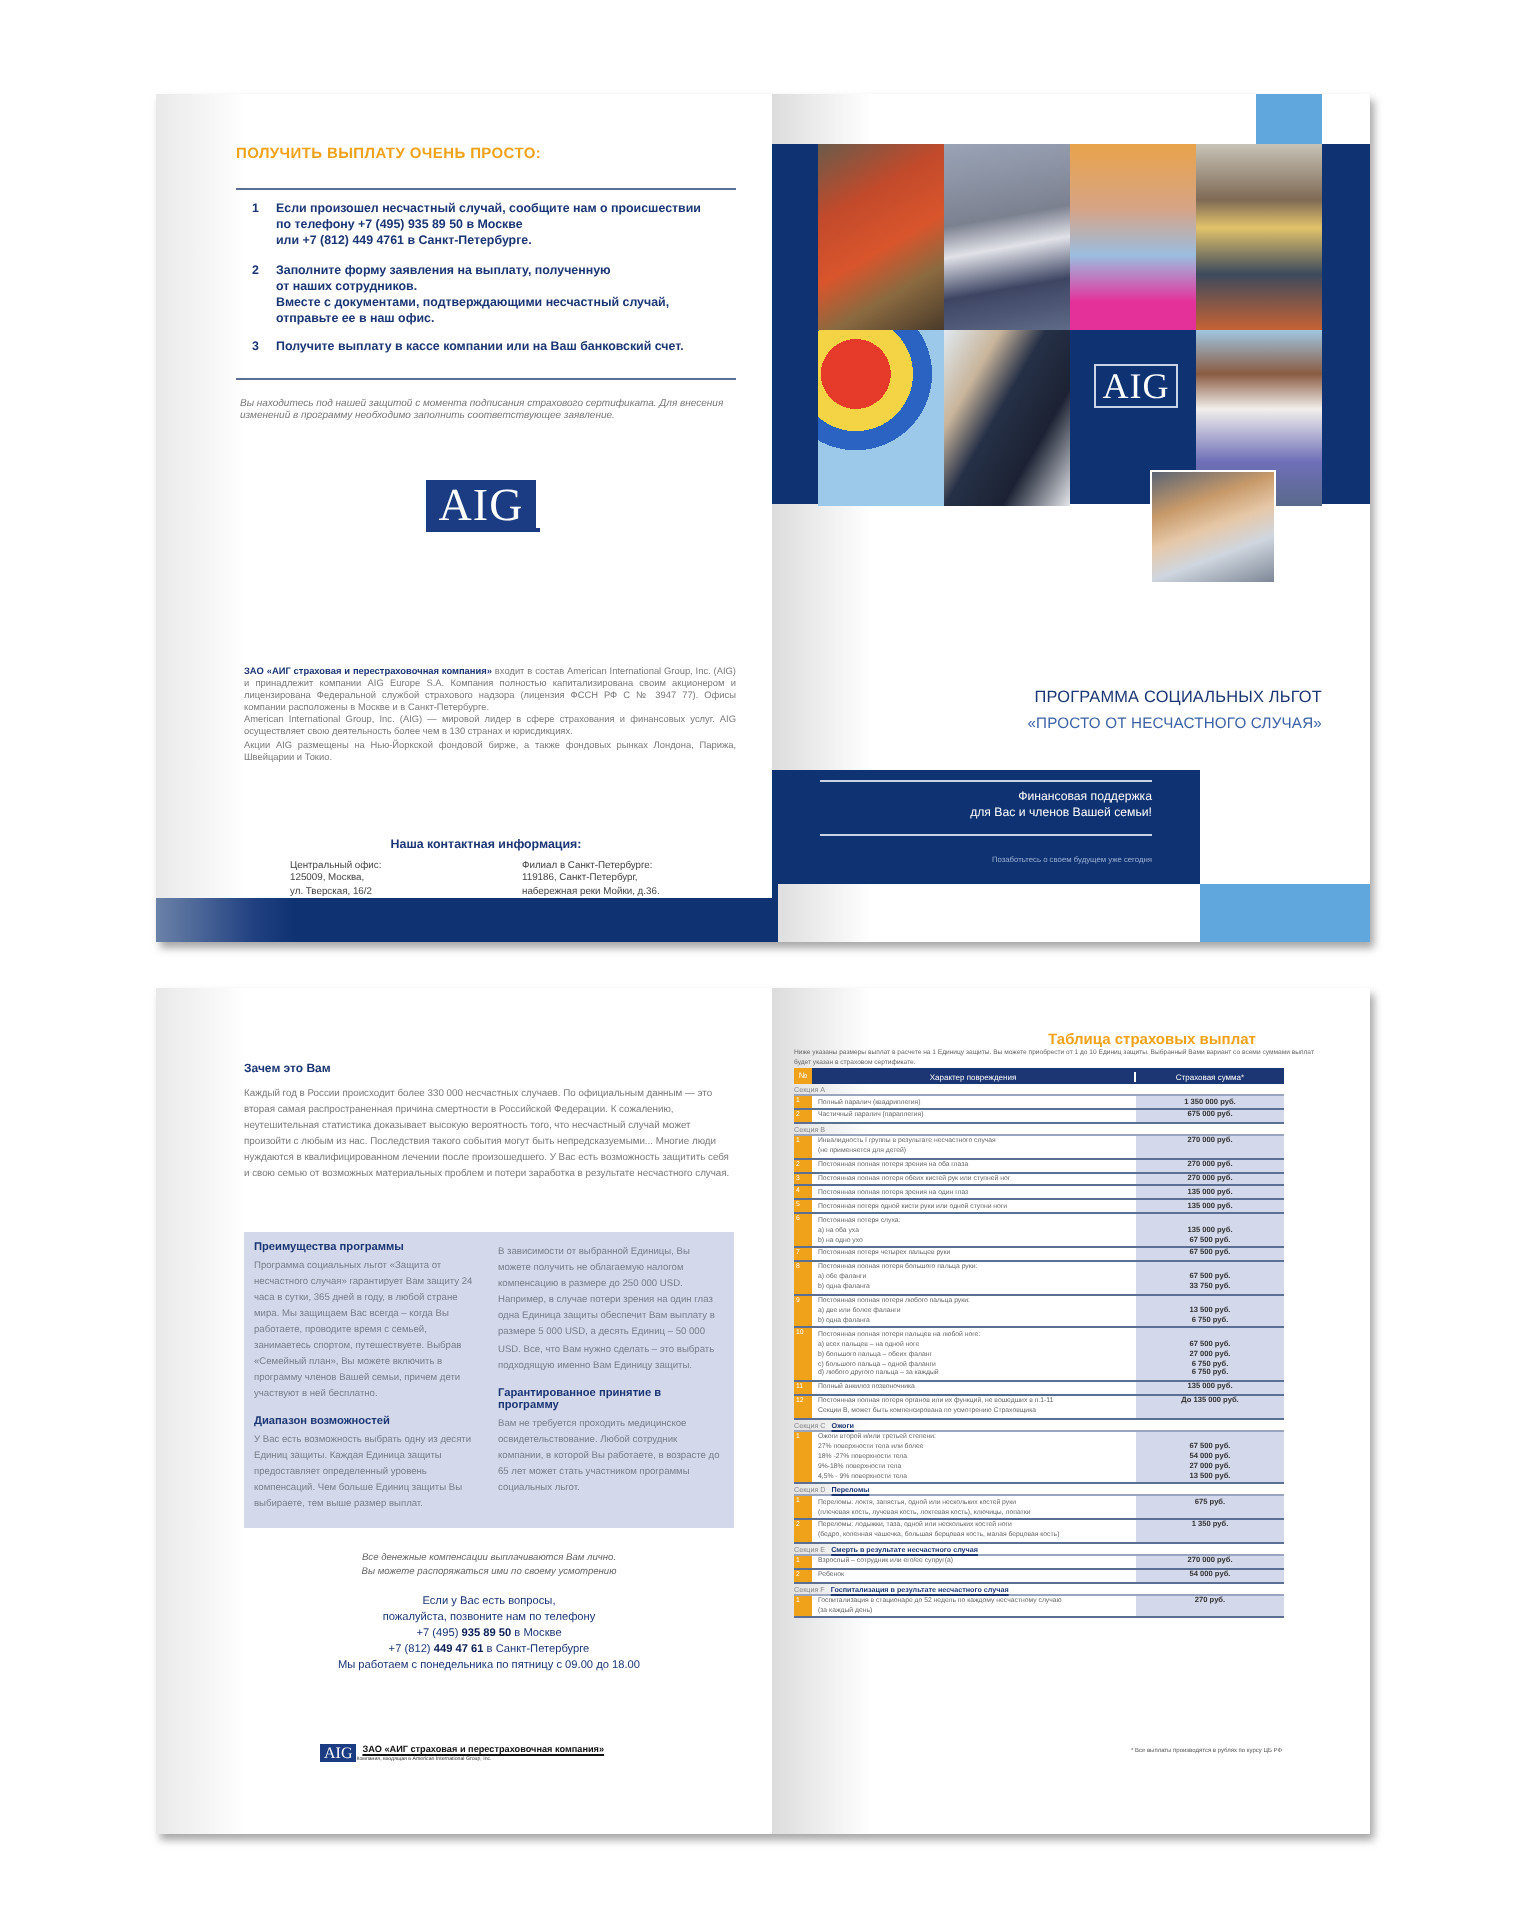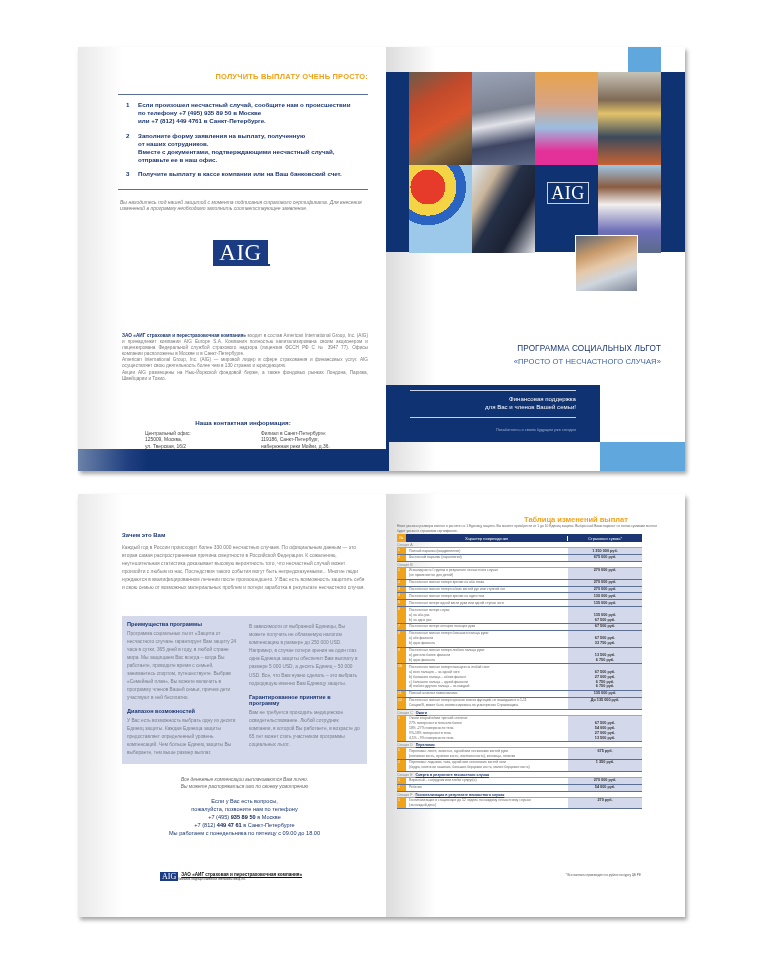--- a/index.html
+++ b/index.html
@@ -8,21 +8,21 @@
 
   .spread { position: absolute; background: #fff; box-shadow: 2px 3px 4px rgba(0,0,0,0.35); }
   .spread.top { left: 78px; top: 47px; width: 607px; height: 424px; }
   .spread.bottom { left: 78px; top: 494px; width: 607px; height: 423px; }
 
   .page { position: absolute; top: 0; height: 100%; overflow: hidden; }
   .page.left { left: 0; width: 308px; background: linear-gradient(to right, #e9e9e9 0px, #ffffff 45px); }
   .page.right { left: 308px; width: 299px; background: linear-gradient(to right, #dcdcdc 0px, #ffffff 50px); }
 
   
-  .howto-title { position: absolute; top: 25px; left: 40px; width: 250px; text-align: right; color: #f0a21a; font-weight: bold; font-size: 7.5px; letter-spacing: 0.2px; }
+  .howto-title { position: absolute; top: 25px; left: 40px; width: 250px; text-align: left; color: #f0a21a; font-weight: bold; font-size: 7.5px; letter-spacing: 0.2px; }
   .rule { position: absolute; height: 1px; background: #5a6f93; }
   .steps { position: absolute; left: 48px; top: 54px; width: 240px; }
   .step { display: flex; font-size: 6.2px; font-weight: bold; color: #1b3673; line-height: 8.2px; margin-bottom: 6px; }
   .step .num { width: 12px; flex: none; }
   .note { position: absolute; left: 42px; top: 152px; width: 250px; font-size: 5px; font-style: italic; color: #777; line-height: 6.4px; }
 
   .aig-logo { position: absolute; background: #1b3c82; color: #fff; font-family: "Liberation Serif", serif; display: flex; align-items: center; justify-content: center; letter-spacing: 0.5px; }
   .aig-logo.big { left: 135px; top: 193px; width: 55px; height: 26px; font-size: 23px; }
   .aig-logo .dot { position: absolute; right: -2px; bottom: 0; width: 2px; height: 2px; background: #1b3c82; }
   .aig-logo .inner { border: 1px solid rgba(255,255,255,0.8); padding: 0 2px; line-height: 1; }
@@ -227,21 +227,21 @@
     <div class="foot-logo">
       <span class="mini">AIG</span>
       <div>
         <div class="co">ЗАО «АИГ страховая и перестраховочная компания»</div>
         <div class="co2">Компания, входящая в American International Group, Inc.</div>
       </div>
     </div>
   </div>
 
   <div class="page right">
-    <div class="tbl-title">Таблица изменений выплат</div>
+    <div class="tbl-title">Таблица страховых выплат</div>
     <div class="tbl-intro">Ниже указаны размеры выплат в расчете на 1 Единицу защиты. Вы можете приобрести от 1 до 10 Единиц защиты. Выбранный Вами вариант со всеми суммами выплат будет указан в страховом сертификате.</div>
 
     <div class="ins-table" id="ins-table">
       <div class="hdr">
         <span class="n">№</span>
         <span class="d">Характер повреждения</span>
         <span class="s">Страховая сумма*</span>
       </div>
       <div id="table-body">
           <div class="sec"><span>Секция А</span></div>

